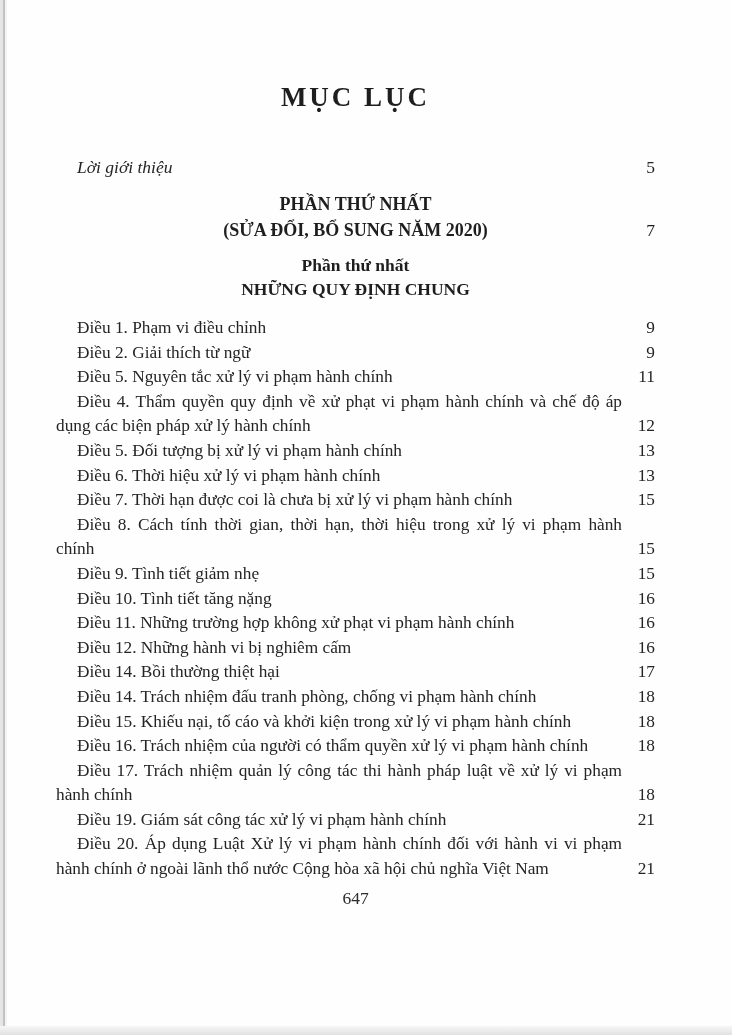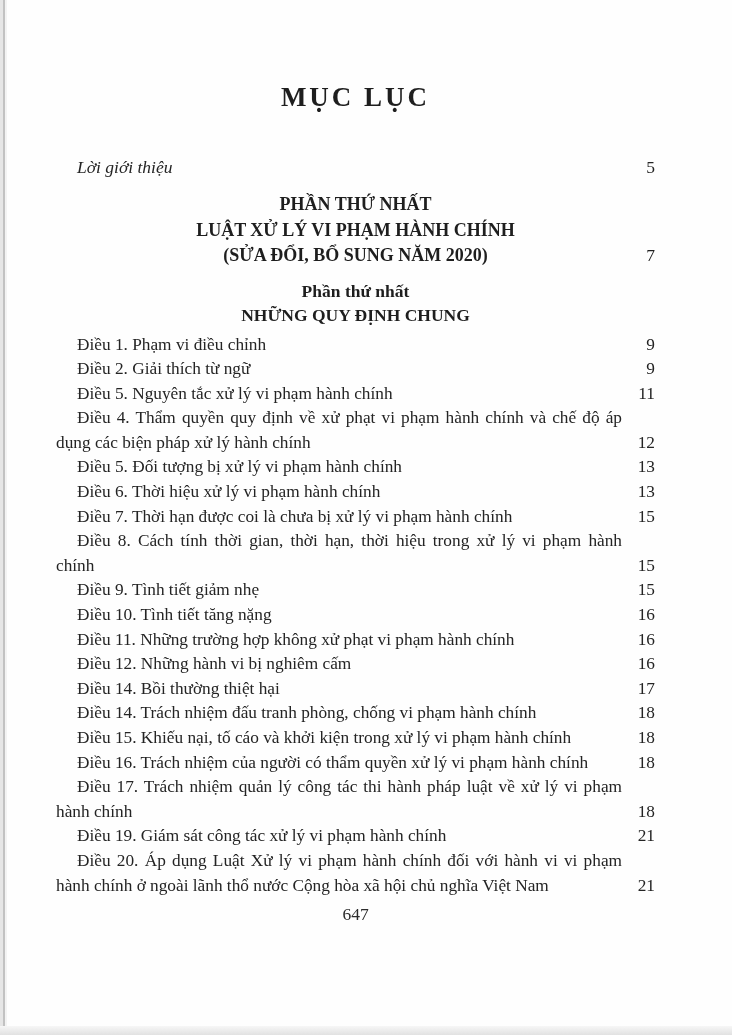--- a/index.html
+++ b/index.html
@@ -62,21 +62,21 @@
 
   .chapter-heading {
     margin-top: 10px;
     text-align: center;
     font-weight: bold;
     font-size: 17.5px;
     line-height: 24px;
     color: #1e1e1e;
   }
 
-  .toc-list { margin-top: 6px; }
+  .toc-list { margin-top: 15px; }
   .toc-entry {
     display: flex;
     align-items: flex-end;
     font-size: 17.3px;
     line-height: 24.6px;
   }
   .toc-text {
     flex: 1;
     text-align: justify;
     text-indent: 21px;
@@ -105,21 +105,20 @@
 
     <h1 class="doc-title">MỤC LỤC</h1>
 
     <div class="intro-row">
       <span class="intro-label">Lời giới thiệu</span>
       <span class="intro-page">5</span>
     </div>
 
     <div class="part-heading">
       <div>PHẦN THỨ NHẤT</div>
-      <div>LUẬT XỬ LÝ VI PHẠM HÀNH CHÍNH</div>
       <div class="ph-line3-row">
         <span>(SỬA ĐỔI, BỔ SUNG NĂM 2020)</span>
         <span class="ph-page">7</span>
       </div>
     </div>
 
     <div class="chapter-heading">
       <div>Phần thứ nhất</div>
       <div>NHỮNG QUY ĐỊNH CHUNG</div>
     </div>

